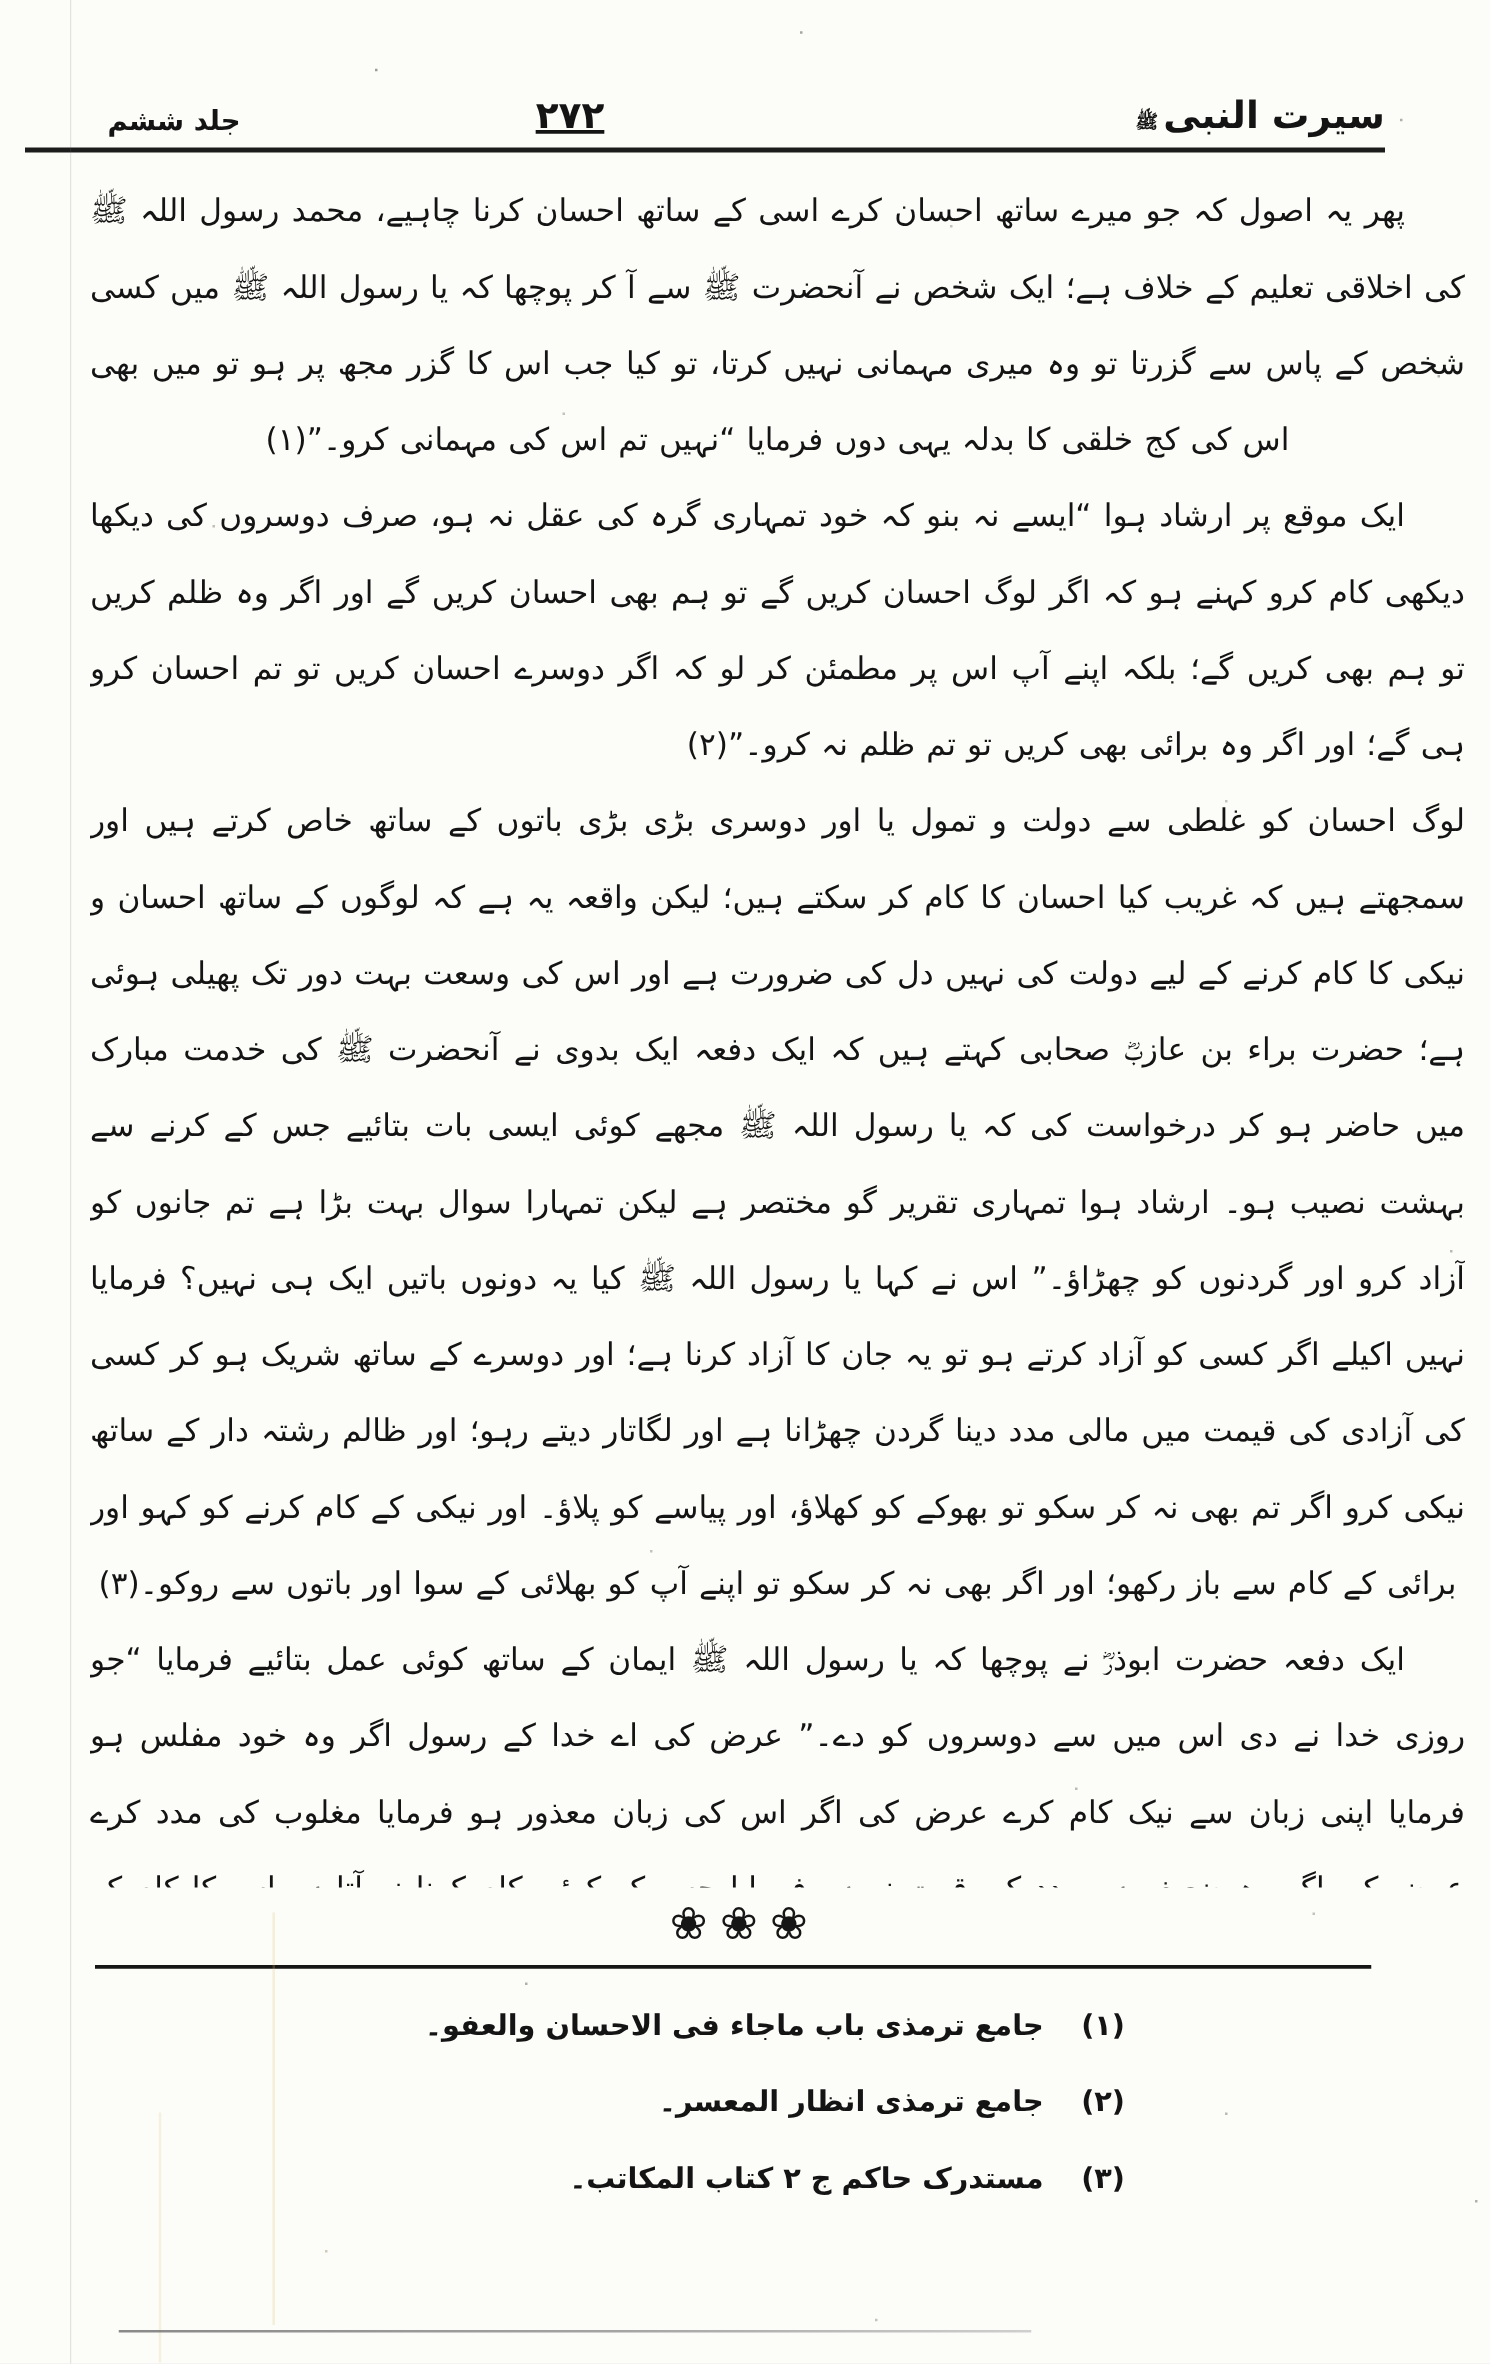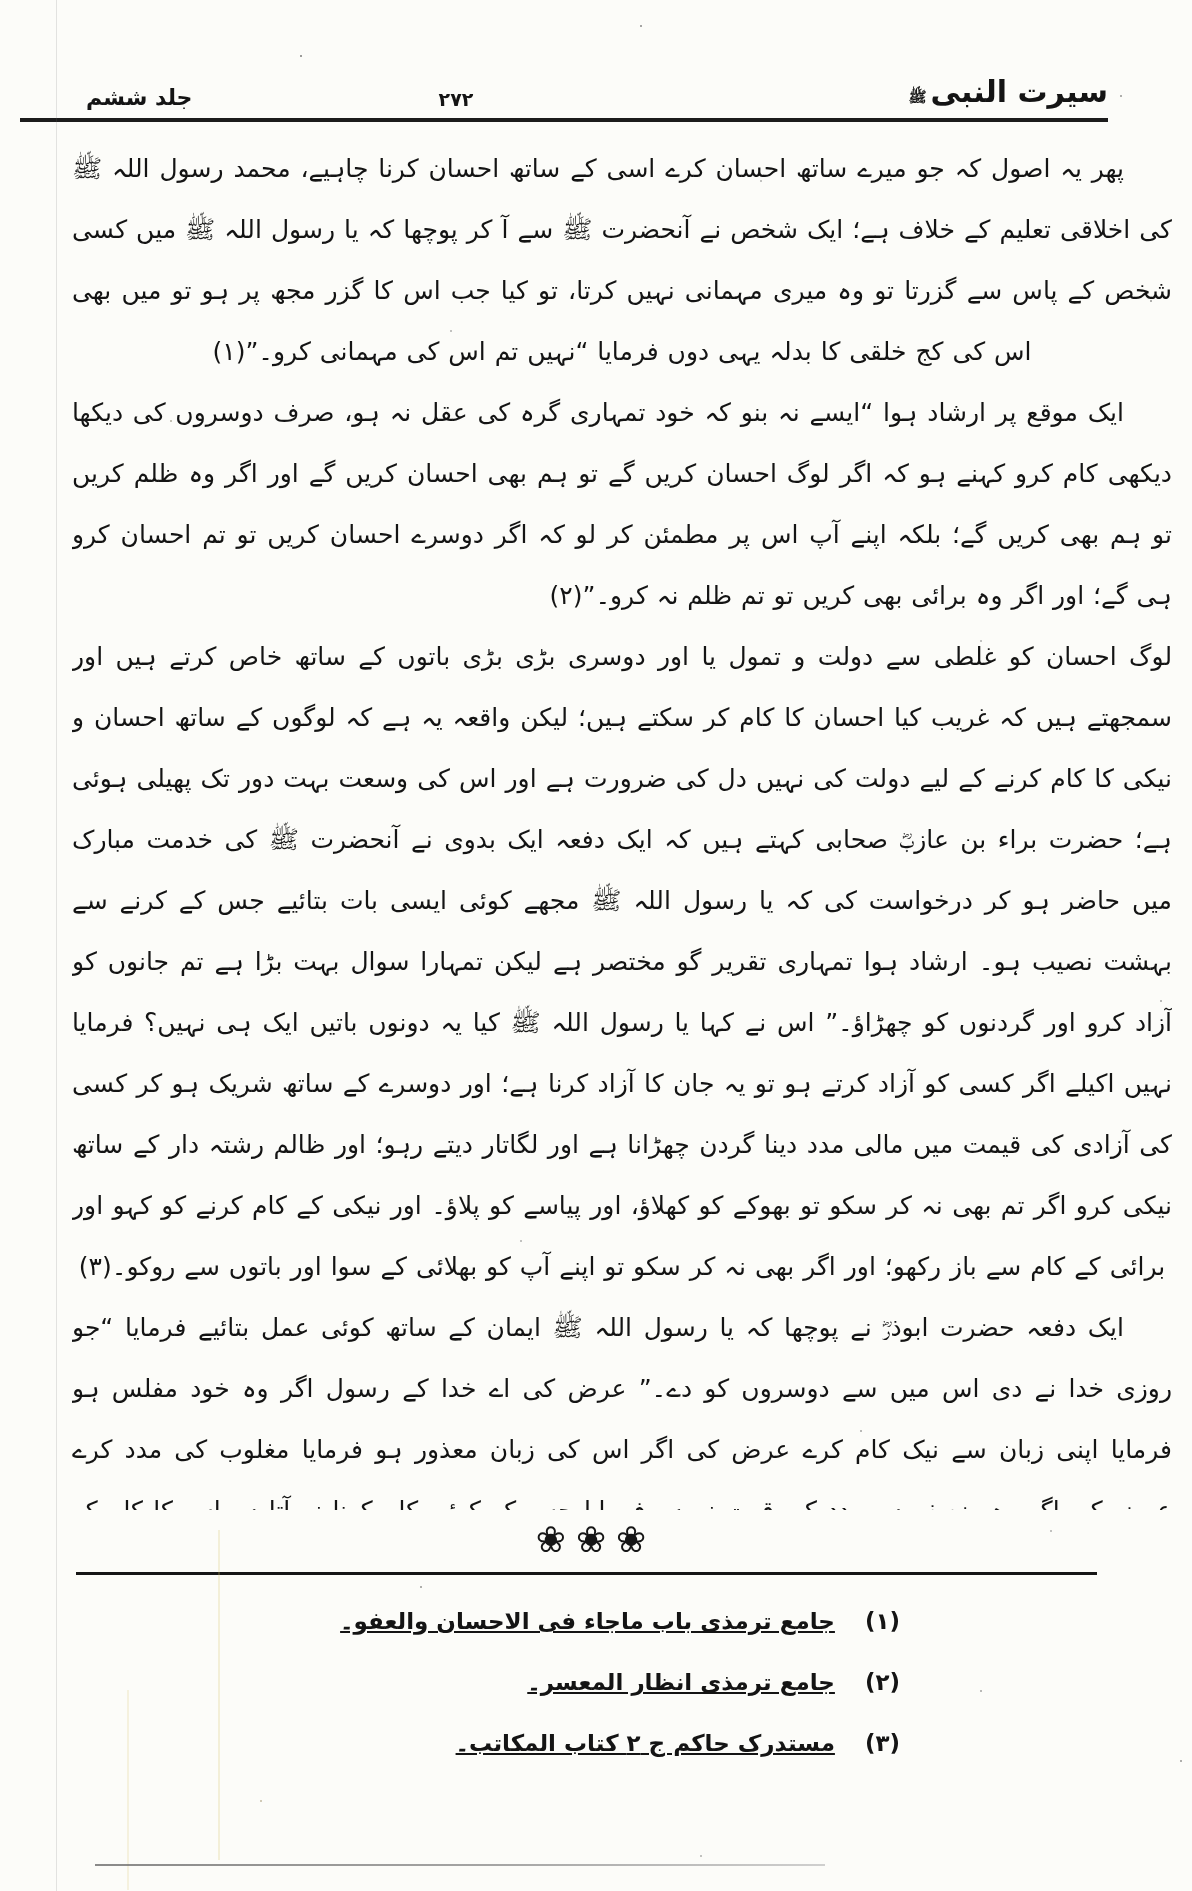--- a/index.html
+++ b/index.html
@@ -78,22 +78,23 @@
     font-size: 22px;
     font-weight: 700;
     white-space: nowrap;
   }
   .page-number {
     position: absolute;
     left: 300px;
     bottom: 0;
     width: 140px;
     text-align: center;
-    font-size: 19px;
-    font-weight: 700;
+    font-size: 30px;
+    font-weight: 700;
+    text-decoration: underline;
   }
   .header-rule {
     margin: 8px 84px 0 20px;
     border-top: 4px solid #1c1c1c;
   }
 
   
   .body-text {
     margin: 16px 20px 0 72px;
     height: 1372px;
@@ -129,21 +130,20 @@
   .footnotes {
     margin: 26px 292px 0 100px;
     font-size: 23px;
   }
   .footnote-row {
     display: block;
     text-align: right;
     line-height: 40px;
     margin-bottom: 21px;
     white-space: nowrap;
-    text-decoration: underline;
   }
   .footnote-num {
     display: inline-block;
     margin-left: 30px;
     font-weight: 700;
   }
   .footnote-text { font-weight: 600; }
 
   .bottom-edge-line {
     position: absolute;

